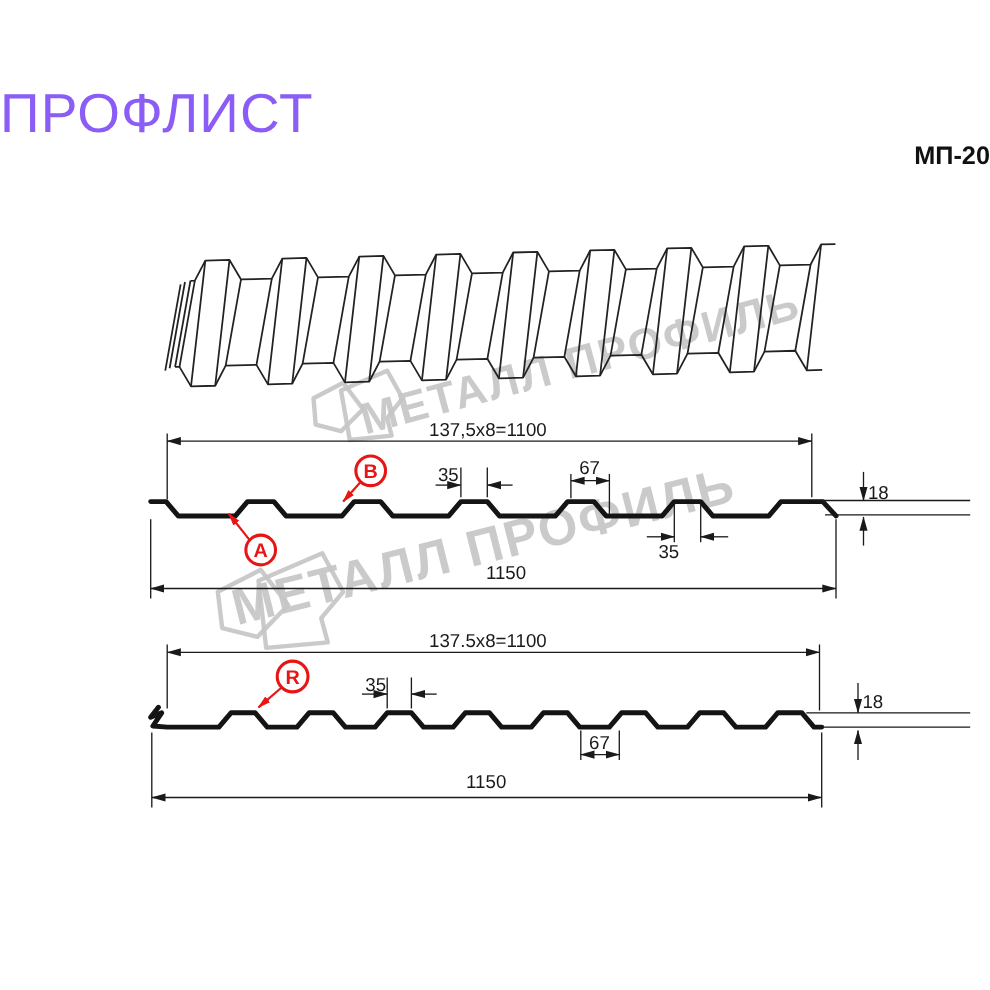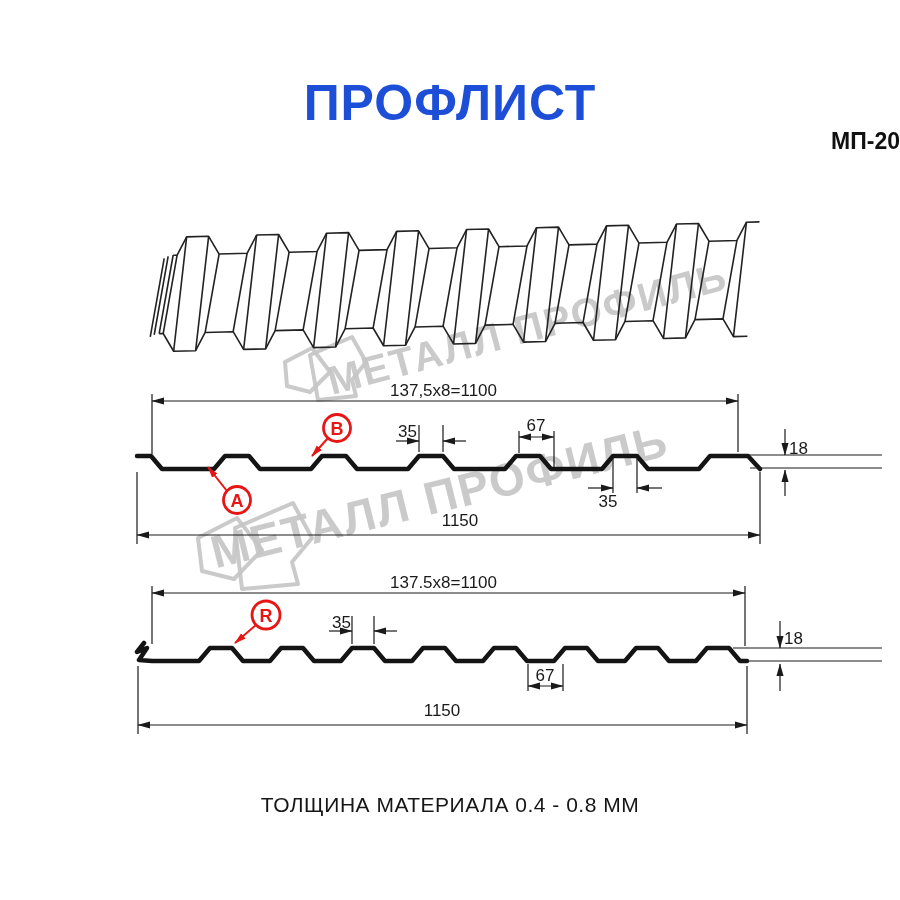--- a/index.html
+++ b/index.html
@@ -1,19 +1,19 @@
 <!DOCTYPE html>
 <html><head>
 <meta charset="utf-8">
 <style>
   html,body{margin:0;padding:0;background:#ffffff;}
   .page{position:relative;width:900px;height:900px;background:#fff;overflow:hidden;
         font-family:"Liberation Sans", sans-serif;}
-  .title{position:absolute;left:0;top:74px;width:900px;text-align:center;
-         font-size:50px;font-weight:bold;letter-spacing:1px;color:#1d4ed8;}
+  .title{position:absolute;left:0;top:74px;width:900px;text-align:left;
+         font-size:50px;font-weight:normal;letter-spacing:1px;color:#8b5cf6;}
   .subtitle{position:absolute;left:0;top:128px;width:900px;text-align:right;
          font-size:23px;font-weight:bold;color:#111;}
   .footer{position:absolute;left:0;top:793px;width:900px;text-align:center;
          font-size:21px;font-weight:500;color:#161616;letter-spacing:0.5px;}
   svg{position:absolute;left:0;top:0;}
   .thin{stroke:#1a1a1a;stroke-width:1.2;fill:none;}
   .prof{stroke:#141414;stroke-width:4.5;fill:none;stroke-linejoin:round;stroke-linecap:round;}
   .sheet{stroke:#222;stroke-width:1.6;fill:none;stroke-linejoin:round;}
   .dimtxt{font-family:"Liberation Sans",sans-serif;font-size:17px;fill:#1a1a1a;}
   .red{stroke:#e81515;fill:none;}
@@ -171,14 +171,13 @@
       </g>
 
       <g>
         <circle class="red" cx="266" cy="615" r="14" stroke-width="2.8"></circle>
         <line class="red" stroke-width="2" x1="256" y1="625" x2="235" y2="643" marker-end="url(#ahr)"></line>
         <text class="redtxt" x="266" y="621.5" text-anchor="middle">R</text>
       </g>
     </g>
   </svg>
 
-  <div class="footer">ТОЛЩИНА МАТЕРИАЛА 0.4 - 0.8 ММ</div>
 </div>
 
 </body></html>

